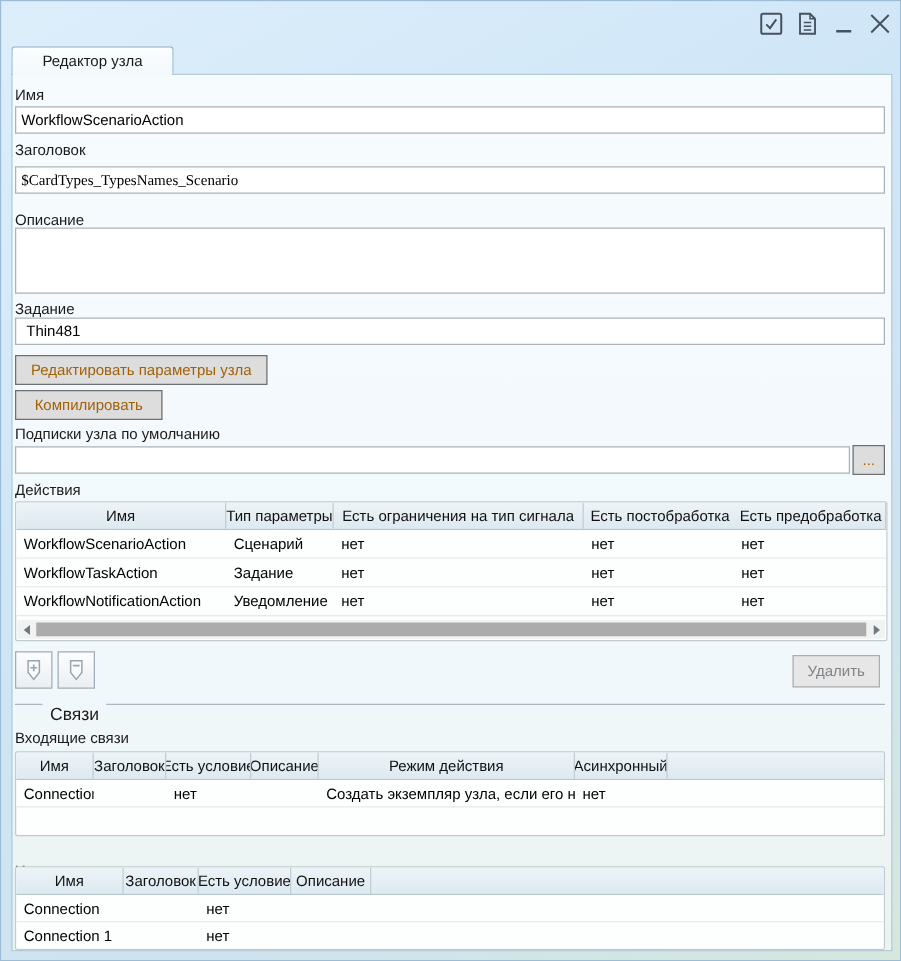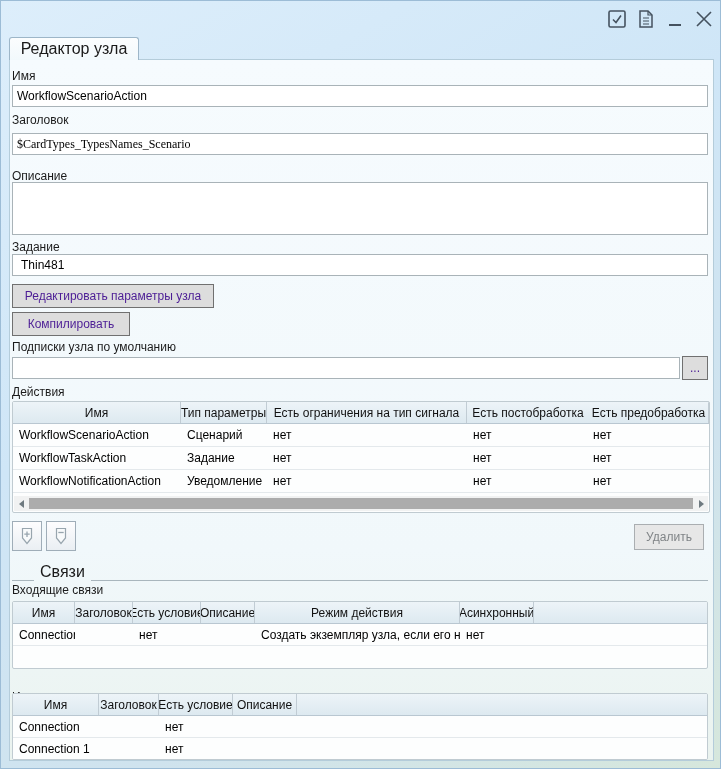--- a/index.html
+++ b/index.html
@@ -12,37 +12,37 @@
   
   .controls{position:absolute;top:5px;right:5px;display:flex;align-items:center;gap:7px;height:26px;}
   .ctl{display:flex;align-items:center;justify-content:center;width:22px;height:24px;cursor:default;}
   .ctl svg{display:block;}
   
   .tab{
     position:absolute;left:8px;top:36px;width:130px;height:23px;z-index:3;
     background:linear-gradient(#fbfdfe,#f2f9fc);
     border:1px solid #9db6c8;border-bottom:none;border-radius:3px 3px 0 0;
     display:flex;align-items:center;justify-content:center;
-    font-size:16px;color:#1a1a1a;
+    font-size:12px;color:#1a1a1a;
   }
   
   .panel{
     position:absolute;left:8px;top:58px;width:705px;height:702px;z-index:2;
     background:linear-gradient(#f6fbfe 0%,#f1f8fb 70%,#eaf3ef 100%);
     border:1px solid #b4ccda;
   }
   .lbl{position:absolute;font-size:12px;color:#1b1b1b;white-space:nowrap;}
   .inp{
     position:absolute;height:22px;border:1px solid #a9b3b8;background:#ffffff;
     font-size:12px;font-family:"Liberation Sans",sans-serif;color:#000;padding:2px 4px;outline:none;
   }
   textarea.inp{resize:none;}
   .btn{
     position:absolute;background:#dddddd;border:1px solid #707070;
-    font-size:12px;font-family:"Liberation Sans",sans-serif;color:#4c1d95;
+    font-size:12px;font-family:"Liberation Sans",sans-serif;color:#a16207;
     display:flex;align-items:center;justify-content:center;cursor:default;
   }
   .btn.disabled{background:#e7e7e7;border-color:#aaaeb1;color:#808487;}
   .iconbtn{
     position:absolute;width:30px;height:30px;background:linear-gradient(#fdfdfe,#eaeff3);
     border:1px solid #9fadb8;display:flex;align-items:center;justify-content:center;
   }
   
   .tbl{position:absolute;background:#fdfefe;border:1px solid #c0cbd1;border-radius:2px;overflow:hidden;}
   .hdr{display:flex;height:22px;background:linear-gradient(#edf4f8,#dde9f0);border-bottom:1px solid #b9c7d1;}
@@ -60,21 +60,21 @@
   .co0{width:86px}.co1{width:60px}.co2{width:74px}.co3{width:64px}
   
   .hscroll{position:absolute;left:1px;right:1px;bottom:1px;height:15px;background:#f1f2f2;
            display:flex;align-items:center;}
   .sarrow{width:14px;height:15px;display:flex;align-items:center;justify-content:center;}
   .tri{width:0;height:0;border-style:solid;}
   .tri.left{border-width:4px 5px 4px 0;border-color:transparent #6f7a80 transparent transparent;}
   .tri.right{border-width:4px 0 4px 5px;border-color:transparent transparent transparent #6f7a80;}
   .thumb{flex:1;height:11px;background:#acacac;margin:0 1px;}
   
-  .group{position:absolute;display:flex;align-items:flex-end;font-size:16px;color:#1b1b1b;}
+  .group{position:absolute;display:flex;align-items:flex-start;font-size:14px;color:#1b1b1b;}
   .gline{height:1px;background:#a9b6bd;}
   .gline.short{width:22px;}
   .gline.long{flex:1;}
   .gtext{padding:0 6px;}
 </style>
 </head>
 <body>
 
 <div class="window">
 

